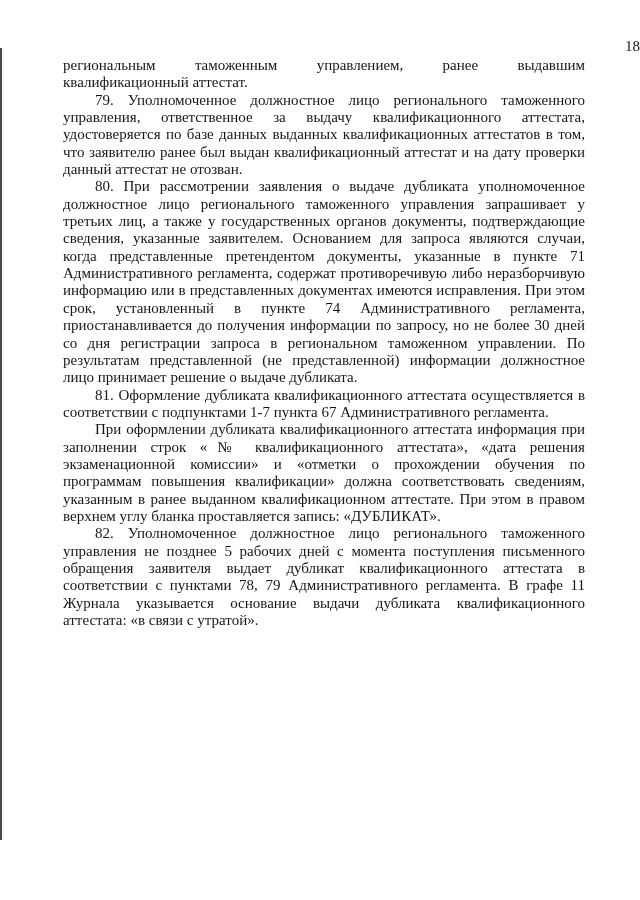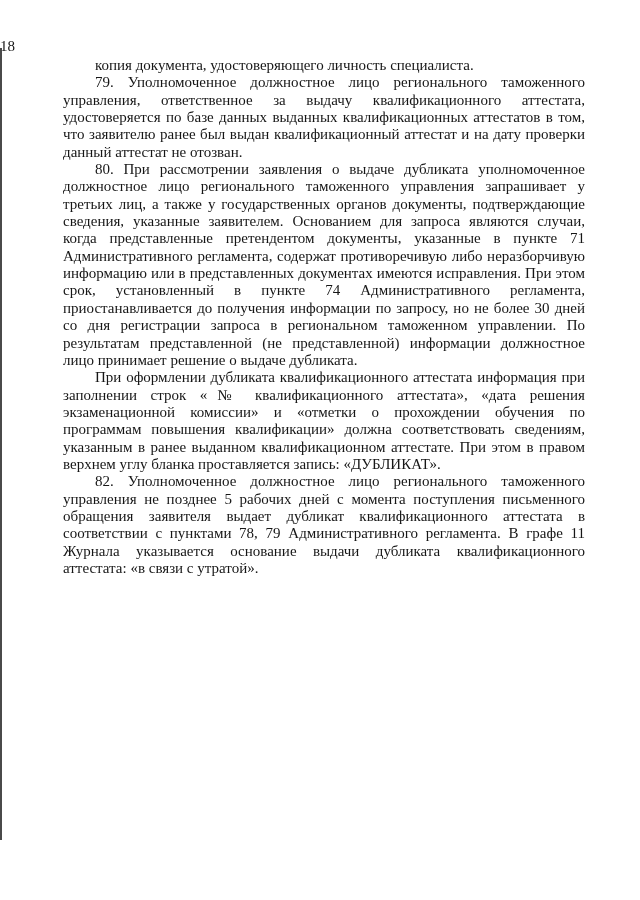--- a/index.html
+++ b/index.html
@@ -24,21 +24,21 @@
   .edge-line {
     position: absolute;
     left: 0;
     top: 48px;
     width: 2px;
     height: 792px;
     background: #4a4a4a;
   }
   .pageno {
     padding-top: 38px;
-    text-align: left;
+    text-align: right;
     font-size: 15px;
     line-height: 16px;
   }
   .content {
     margin: 3px 55px 0 63px;
     font-size: 15px;
     line-height: 17.35px;
     text-align: justify;
     text-justify: inter-word;
   }
@@ -58,19 +58,23 @@
     text-align-last: justify;
   }
 </style>
 </head>
 <body>
 
 <div class="page">
   <div class="edge-line"></div>
   <div class="pageno">18</div>
   <div class="content">
-      <p class="para indent">копия документа, удостоверяющего личность специалиста.</p>
+      <p class="para">
+        <span class="line force-justify">региональным таможенным управлением, ранее выдавшим</span>
+        <span class="line">квалификационный аттестат.</span>
+      </p>
       <p class="para indent">79. Уполномоченное должностное лицо регионального таможенного управления, ответственное за выдачу квалификационного аттестата, удостоверяется по базе данных выданных квалификационных аттестатов в том, что заявителю ранее был выдан квалификационный аттестат и на дату проверки данный аттестат не отозван.</p>
       <p class="para indent">80. При рассмотрении заявления о выдаче дубликата уполномоченное должностное лицо регионального таможенного управления запрашивает у третьих лиц, а также у государственных органов документы, подтверждающие сведения, указанные заявителем. Основанием для запроса являются случаи, когда представленные претендентом документы, указанные в пункте 71 Административного регламента, содержат противоречивую либо неразборчивую информацию или в представленных документах имеются исправления. При этом срок, установленный в пункте 74 Административного регламента, приостанавливается до получения информации по запросу, но не более 30 дней со дня регистрации запроса в региональном таможенном управлении. По результатам представленной (не представленной) информации должностное лицо принимает решение о выдаче дубликата.</p>
+      <p class="para indent">81. Оформление дубликата квалификационного аттестата осуществляется в соответствии с подпунктами 1-7 пункта 67 Административного регламента.</p>
       <p class="para indent">При оформлении дубликата квалификационного аттестата информация при заполнении строк «№  квалификационного аттестата», «дата решения экзаменационной комиссии» и «отметки о прохождении обучения по программам повышения квалификации» должна соответствовать сведениям, указанным в ранее выданном квалификационном аттестате. При этом в правом верхнем углу бланка проставляется запись: «ДУБЛИКАТ».</p>
       <p class="para indent">82. Уполномоченное должностное лицо регионального таможенного управления не позднее 5 рабочих дней с момента поступления письменного обращения заявителя выдает дубликат квалификационного аттестата в соответствии с пунктами 78, 79 Административного регламента. В графе 11 Журнала указывается основание выдачи дубликата квалификационного аттестата: «в связи с утратой».</p>
     </div>
 </div>
 
 </body></html>

